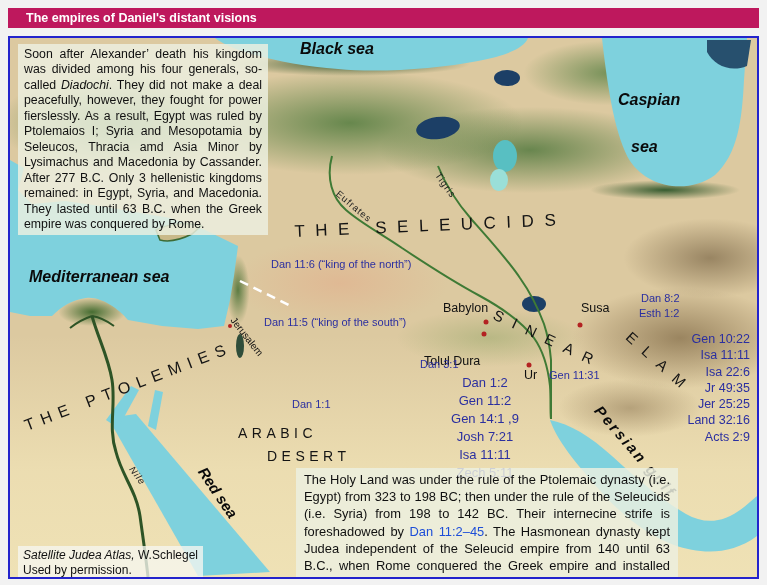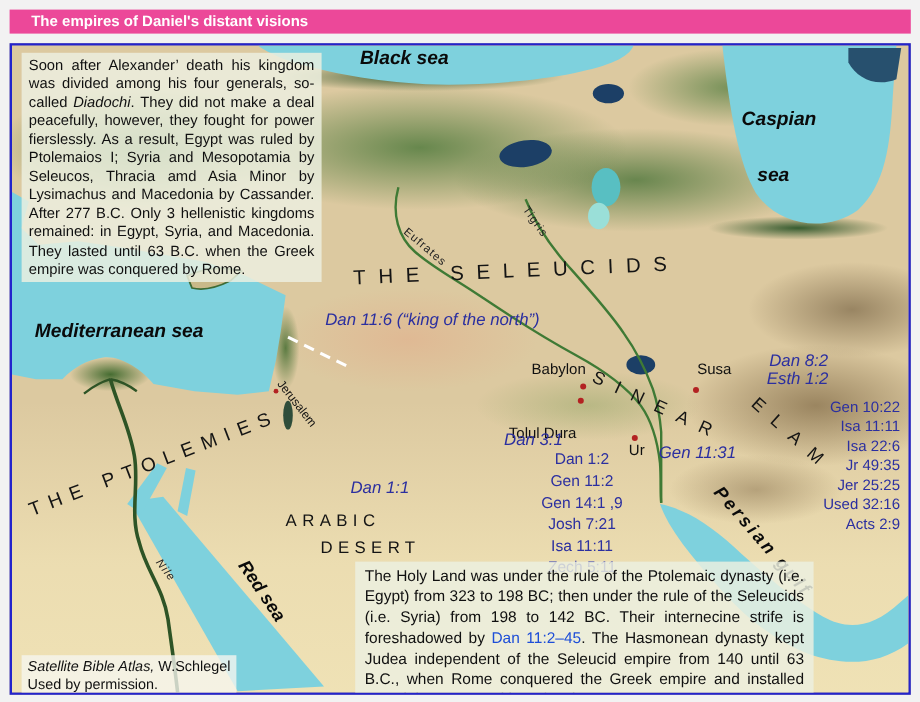--- a/index.html
+++ b/index.html
@@ -4,21 +4,21 @@
 <style>
   html,body{margin:0;padding:0;}
   body{
     width:767px;height:585px;position:relative;
     background:#f2f2f2;
     font-family:"Liberation Sans", sans-serif;
     overflow:hidden;
   }
   .title-bar{
     position:absolute;left:8px;top:8px;width:751px;height:20px;
-    background:#ec4899;color:#ffffff;
+    background:#be185d;color:#ffffff;
     font-size:12.5px;font-weight:bold;
     line-height:20px;padding-left:18px;box-sizing:border-box;
   }
   .map{
     position:absolute;left:8px;top:36px;width:747px;height:539px;
     border:2px solid #2323cc;
     background:#dcc9a0;overflow:hidden;
   }
   .terrain{
     position:absolute;inset:0;
@@ -38,21 +38,21 @@
       radial-gradient(ellipse 150px 60px at 330px 245px, rgba(226,172,138,.55), rgba(226,172,138,0) 72%),
       radial-gradient(ellipse 130px 40px at 480px 300px, rgba(132,158,92,.4), rgba(132,158,92,0) 72%),
       linear-gradient(180deg, rgba(248,238,200,0) 55%, rgba(246,234,188,.6) 80%, rgba(247,236,190,.7) 100%);
   }
   .water-svg{position:absolute;left:0;top:0;}
   .map-label{position:absolute;white-space:nowrap;color:#111;}
   .sea-label{font-weight:bold;font-style:italic;font-size:16px;color:#0a0a0a;}
   .region-label{font-size:17px;color:#141414;}
   .river-label{font-size:9.5px;color:#222;}
   .city-label{font-size:12.5px;color:#101010;}
-  .verse{color:#2b2fa0;font-size:14px;font-style:italic;}
+  .verse{color:#2b2fa0;font-size:11px;}
   .verse-list{position:absolute;color:#2b2fa0;}
   .info-box{
     position:absolute;background:rgba(236,239,224,.84);
     color:#101010;text-align:justify;box-sizing:border-box;
   }
   .info-box .verse-link{color:#1d4ed8;}
   .credit-box{
     position:absolute;left:8px;top:508px;
     background:rgba(246,246,240,.78);
     font-size:12px;line-height:15px;color:#101010;padding:2px 5px;
@@ -124,20 +124,21 @@
   <div class="map-label river-label" style="left:432px;top:132px;transform:rotate(55deg);transform-origin:left top;letter-spacing:1px;">Tigris</div>
   <div class="map-label river-label" style="left:126px;top:426px;font-style:italic;transform:rotate(53deg);transform-origin:left top;letter-spacing:1px;">Nile</div>
 
   <div class="map-label city-label" style="left:433px;top:263px;">Babylon</div>
   <div class="map-label city-label" style="left:571px;top:263px;">Susa</div>
   <div class="map-label city-label" style="left:414px;top:306px;margin-top:10px;">Tolul Dura</div>
   <div class="map-label city-label" style="left:514px;top:330px;">Ur</div>
   <div class="map-label city-label" style="left:227px;top:277px;font-size:10px;transform:rotate(52deg);transform-origin:left top;">Jerusalem</div>
 
   <div class="map-label verse" style="left:261px;top:220px;">Dan 11:6 (“king of the north”)</div>
+  <div class="map-label verse" style="left:254px;top:278px;">Dan 11:5 (“king of the south”)</div>
   <div class="map-label verse" style="left:410px;top:320px;">Dan 3:1</div>
   <div class="map-label verse" style="left:282px;top:360px;">Dan 1:1</div>
   <div class="map-label verse" style="left:539px;top:331px;">Gen 11:31</div>
   <div class="map-label verse" style="left:631px;top:254px;">Dan 8:2</div>
   <div class="map-label verse" style="left:629px;top:269px;">Esth 1:2</div>
 
   <div class="verse-list" style="left:429px;top:336px;width:92px;text-align:center;font-size:13px;line-height:18px;">
     <div>Dan 1:2</div>
     <div>Gen 11:2</div>
     <div>Gen 14:1 ,9</div>
@@ -145,29 +146,29 @@
     <div>Isa 11:11</div>
     <div>Zech 5:11</div>
   </div>
 
   <div class="verse-list" style="left:660px;top:293px;width:80px;text-align:right;font-size:12.5px;line-height:16.3px;">
     <div>Gen 10:22</div>
     <div>Isa 11:11</div>
     <div>Isa 22:6</div>
     <div>Jr 49:35</div>
     <div>Jer 25:25</div>
-    <div>Used 32:16</div>
+    <div>Land 32:16</div>
     <div>Acts 2:9</div>
   </div>
 
   <div class="info-box" style="left:8px;top:6px;width:250px;padding:3px 6px;font-size:12.3px;line-height:15.45px;">
     <span>Soon after Alexander’ death his kingdom was divided among his four generals, so-called </span><span style="font-style:italic;">Diadochi</span><span>. They did not make a deal peacefully, however, they fought for power fierslessly. As a result, Egypt was ruled by Ptolemaios I; Syria and Mesopotamia by Seleucos, Thracia amd Asia Minor by Lysimachus and Macedonia by Cassander. After 277 B.C. Only 3 hellenistic kingdoms remained: in Egypt, Syria, and Macedonia. They lasted until 63 B.C. when the Greek empire was conquered by Rome.</span>
   </div>
 
   <div class="info-box" style="left:286px;top:430px;width:382px;padding:3px 8px;font-size:12.9px;line-height:17.2px;">
     <span>The Holy Land was under the rule of the Ptolemaic dynasty (i.e. Egypt) from 323 to 198 BC; then under the rule of the Seleucids (i.e. Syria) from 198 to 142 BC. Their internecine strife is foreshadowed by </span><span class="verse-link">Dan 11:2–45</span><span>. The Hasmonean dynasty kept Judea independent of the Seleucid empire from 140 until 63 B.C., when Rome conquered the Greek empire and installed Herod the Great as king of Judea.</span>
   </div>
 
   <div class="credit-box">
-    <div><span style="font-style:italic;">Satellite Bible Atlas,</span><span> W.Schlegel</span></div>
+    <div><span style="font-style:italic;">Satellite Judea Atlas,</span><span> W.Schlegel</span></div>
     <div>Used by permission.</div>
   </div>
 </div>
 
 </body></html>

